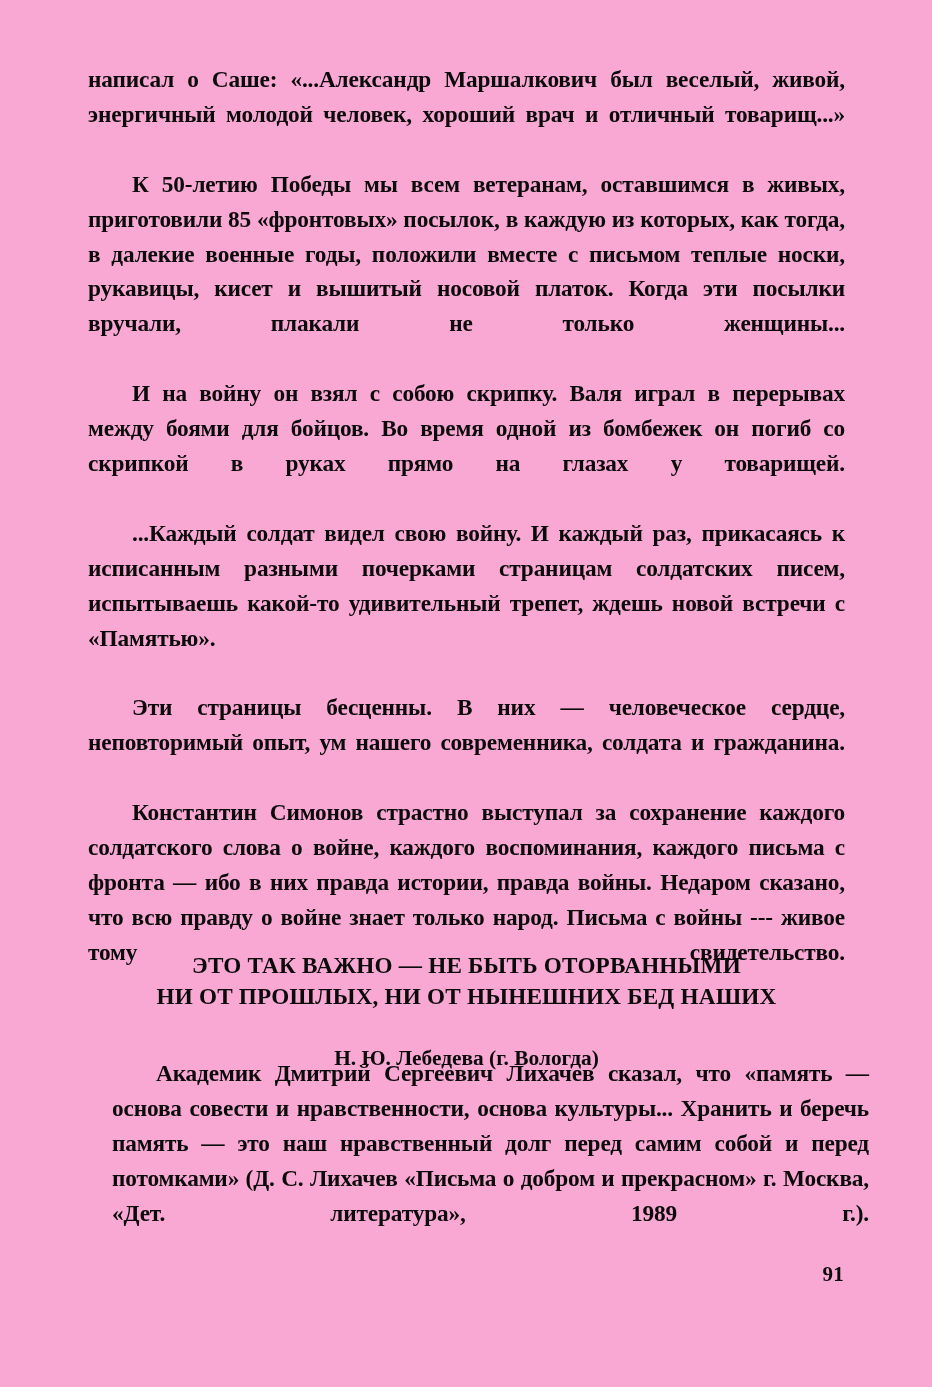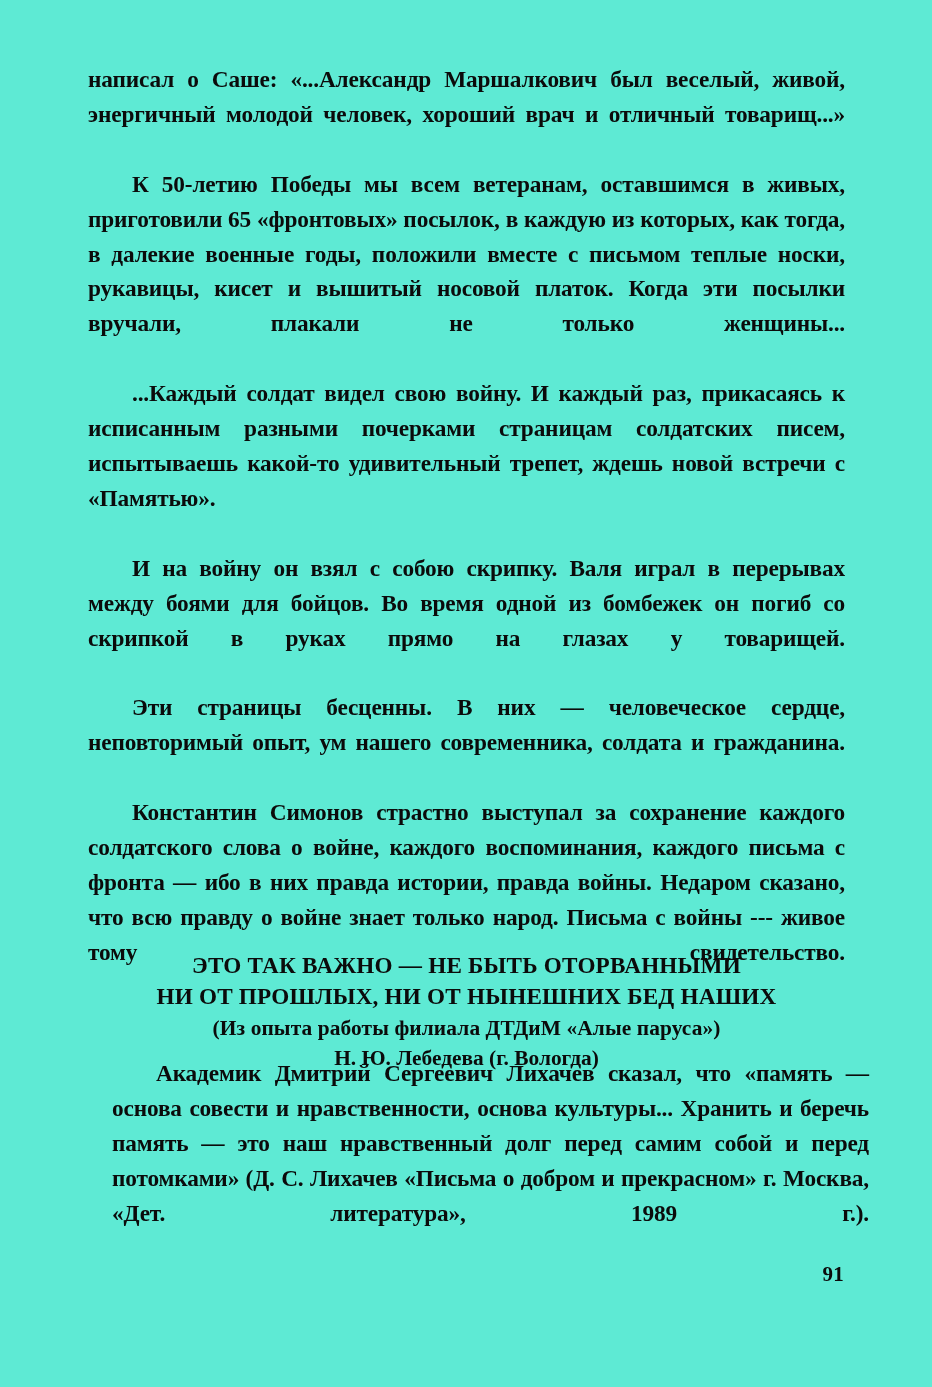--- a/index.html
+++ b/index.html
@@ -10,21 +10,21 @@
   }
   body {
     font-family: "Liberation Serif", "DejaVu Serif", serif;
     color: #0b0b0b;
   }
   .page {
     position: relative;
     width: 932px;
     height: 1387px;
     margin: 0 auto;
-    background: #5eead4;
+    background: #f9a8d4;
     overflow: hidden;
   }
   .textblock {
     position: absolute;
     left: 88px;
     top: 62px;
     width: 757px;
   }
   p.para {
     margin: 0;
@@ -94,31 +94,30 @@
     text-align: center;
   }
 </style>
 </head>
 <body>
 
 <div class="page">
 
   <div class="textblock">
     <p class="para first">написал о Саше: «...Александр Маршалкович был веселый, живой, энергичный молодой человек, хороший врач и отличный товарищ...»</p>
-    <p class="para">К 50-летию Победы мы всем ветеранам, оставшимся в живых, приготовили 65 «фронтовых» посылок, в каждую из которых, как тогда, в далекие военные годы, положили вместе с письмом теплые носки, рукавицы, кисет и вышитый носовой платок. Когда эти посылки вручали, плакали не только женщины...</p>
+    <p class="para">К 50-летию Победы мы всем ветеранам, оставшимся в живых, приготовили 85 «фронтовых» посылок, в каждую из которых, как тогда, в далекие военные годы, положили вместе с письмом теплые носки, рукавицы, кисет и вышитый носовой платок. Когда эти посылки вручали, плакали не только женщины...</p>
+    <p class="para">И на войну он взял с собою скрипку. Валя играл в перерывах между боями для бойцов. Во время одной из бомбежек он погиб со скрипкой в руках прямо на глазах у товарищей.</p>
     <p class="para">...Каждый солдат видел свою войну. И каждый раз, прикасаясь к исписанным разными почерками страницам солдатских писем, испытываешь какой-то удивительный трепет, ждешь новой встречи с «Памятью».</p>
-    <p class="para">И на войну он взял с собою скрипку. Валя играл в перерывах между боями для бойцов. Во время одной из бомбежек он погиб со скрипкой в руках прямо на глазах у товарищей.</p>
     <p class="para">Эти страницы бесценны. В них — человеческое сердце, неповторимый опыт, ум нашего современника, солдата и гражданина.</p>
     <p class="para">Константин Симонов страстно выступал за сохранение каждого солдатского слова о войне, каждого воспоминания, каждого письма с фронта — ибо в них правда истории, правда войны. Недаром сказано, что всю правду о войне знает только народ. Письма с войны --- живое тому свидетельство.</p>
   </div>
 
   <div class="heading-block">
     <div class="heading-line">ЭТО ТАК ВАЖНО — НЕ БЫТЬ ОТОРВАННЫМИ</div>
     <div class="heading-line">НИ ОТ ПРОШЛЫХ, НИ ОТ НЫНЕШНИХ БЕД НАШИХ</div>
-    <div class="heading-sub">(Из опыта работы филиала ДТДиМ «Алые паруса»)</div>
   </div>
 
   <div class="byline">Н. Ю. Лебедева (г. Вологда)</div>
 
   <div class="lower-block">
     <p class="para">Академик Дмитрий Сергеевич Лихачев сказал, что «память — основа совести и нравственности, основа культуры... Хранить и беречь память — это наш нравственный долг перед самим собой и перед потомками» (Д. С. Лихачев «Письма о добром и прекрасном» г. Москва, «Дет. литература», 1989 г.).</p>
   </div>
 
   <div class="page-number">91</div>
 

